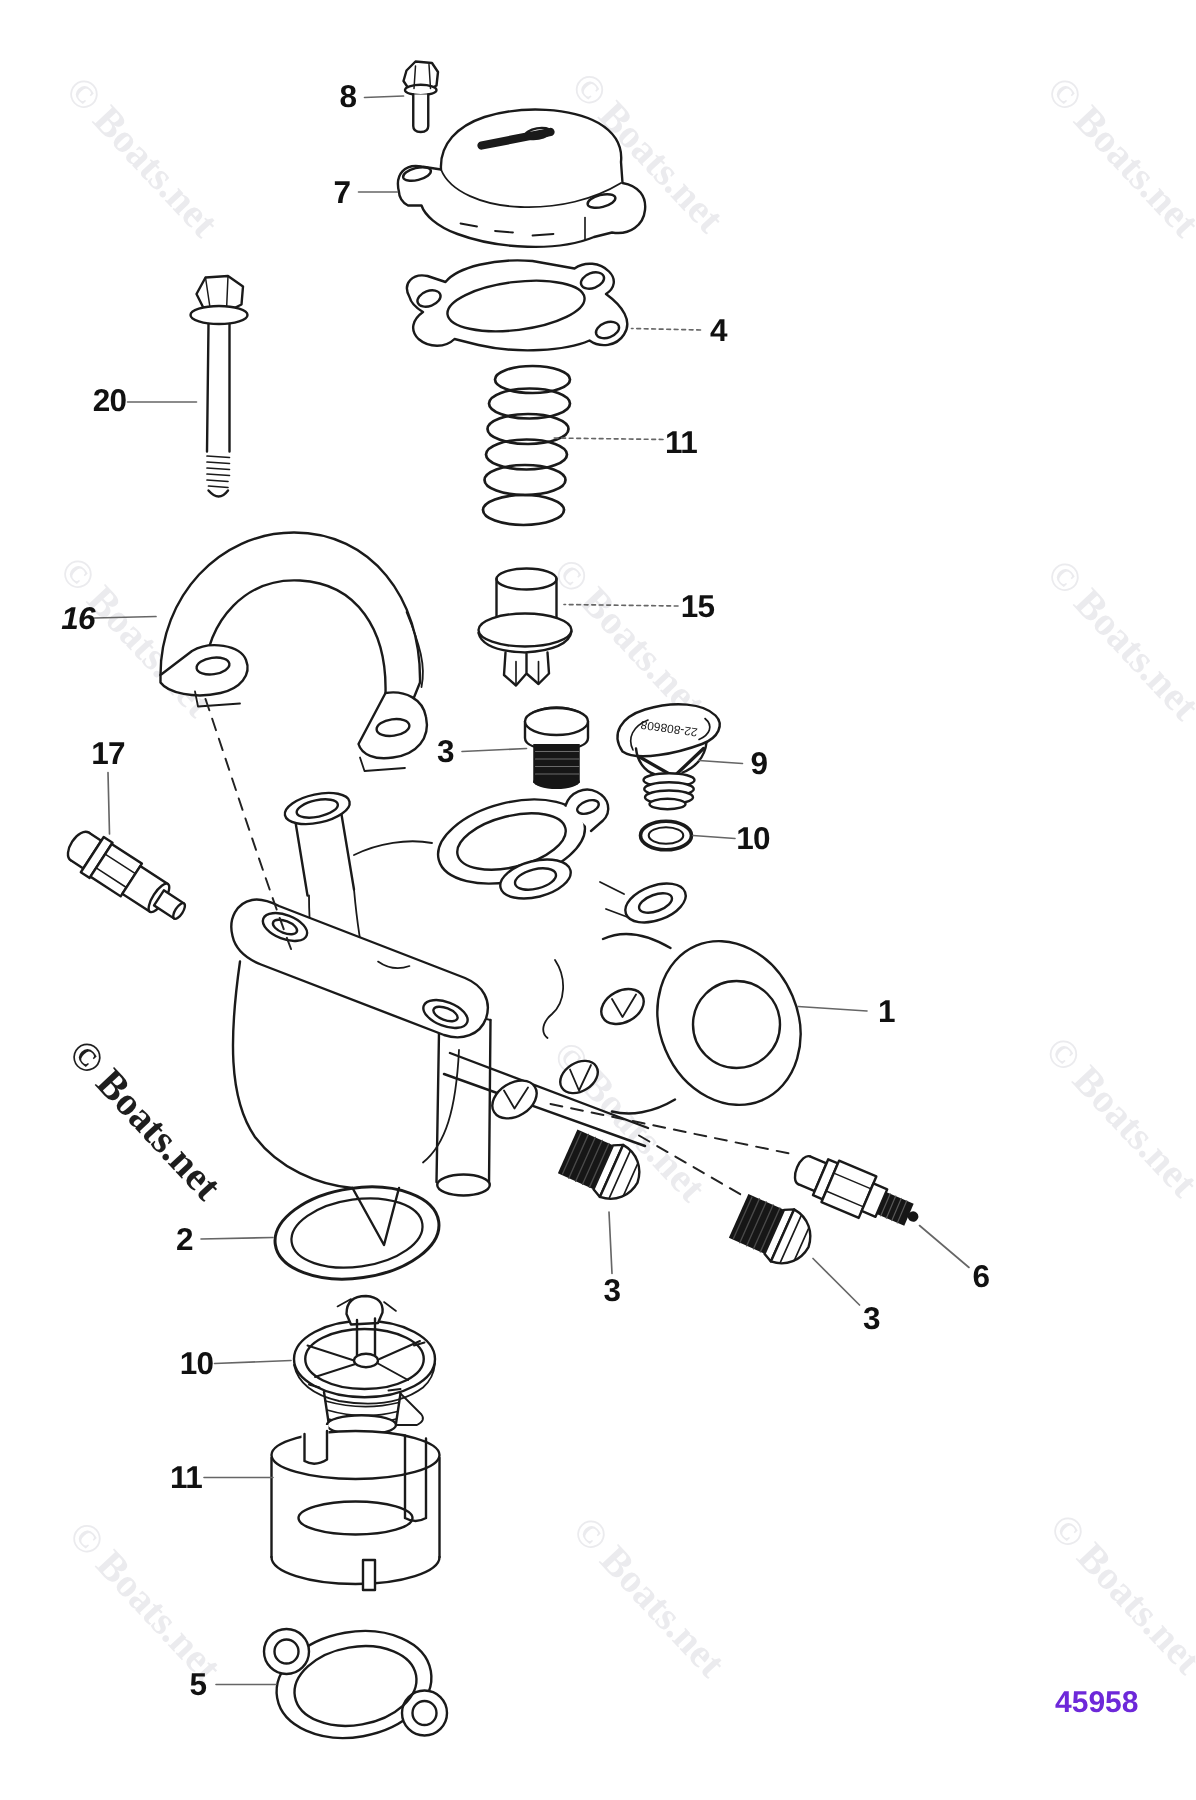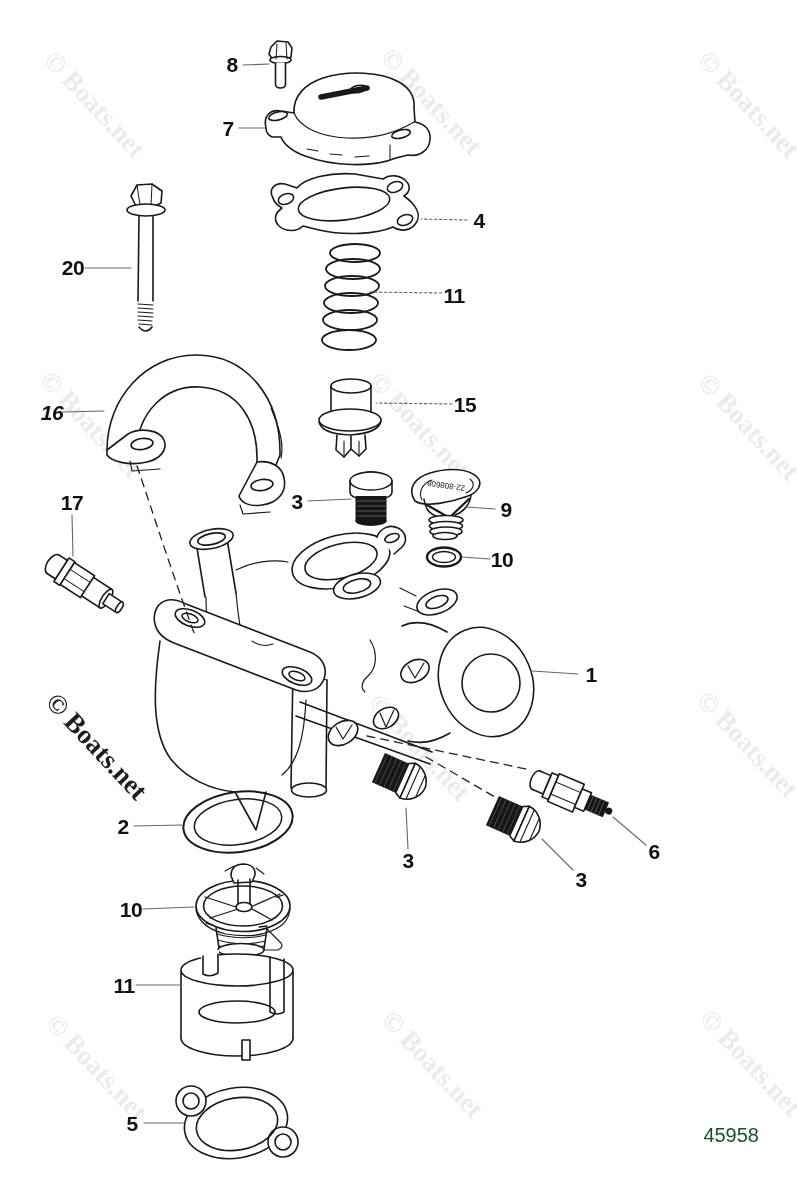--- a/index.html
+++ b/index.html
@@ -6,21 +6,21 @@
   .canvas{position:relative;width:797px;height:1200px;background:#fff;overflow:hidden;
           font-family:"Liberation Sans",sans-serif;}
   .wm{position:absolute;white-space:nowrap;font-family:"Liberation Serif",serif;
       font-size:27px;font-weight:600;transform:rotate(47deg);transform-origin:left top;
       pointer-events:none;user-select:none;}
   .wm.light{color:#ebebee;}
   .wm.dark{color:#1e1e1e;}
   svg.art{position:absolute;left:0;top:0;}
   .callout{position:absolute;transform:translate(-50%,-50%);font-weight:bold;
            font-size:21px;color:#111;letter-spacing:-0.5px;cursor:pointer;}
-  .drawno{position:absolute;right:38px;bottom:53px;font-weight:normal;font-size:20px;color:#14532d;}
+  .drawno{position:absolute;right:38px;bottom:53px;font-weight:bold;font-size:20px;color:#6d28d9;}
 </style>
 </head>
 <body>
 
 <div class="canvas">
 
   <div id="watermark-layer">
       <span class="wm light" style="left: 60px; top: 45px;">© Boats.net</span>
       <span class="wm light" style="left: 397px; top: 42px;">© Boats.net</span>
       <span class="wm light" style="left: 714px; top: 45px;">© Boats.net</span>

